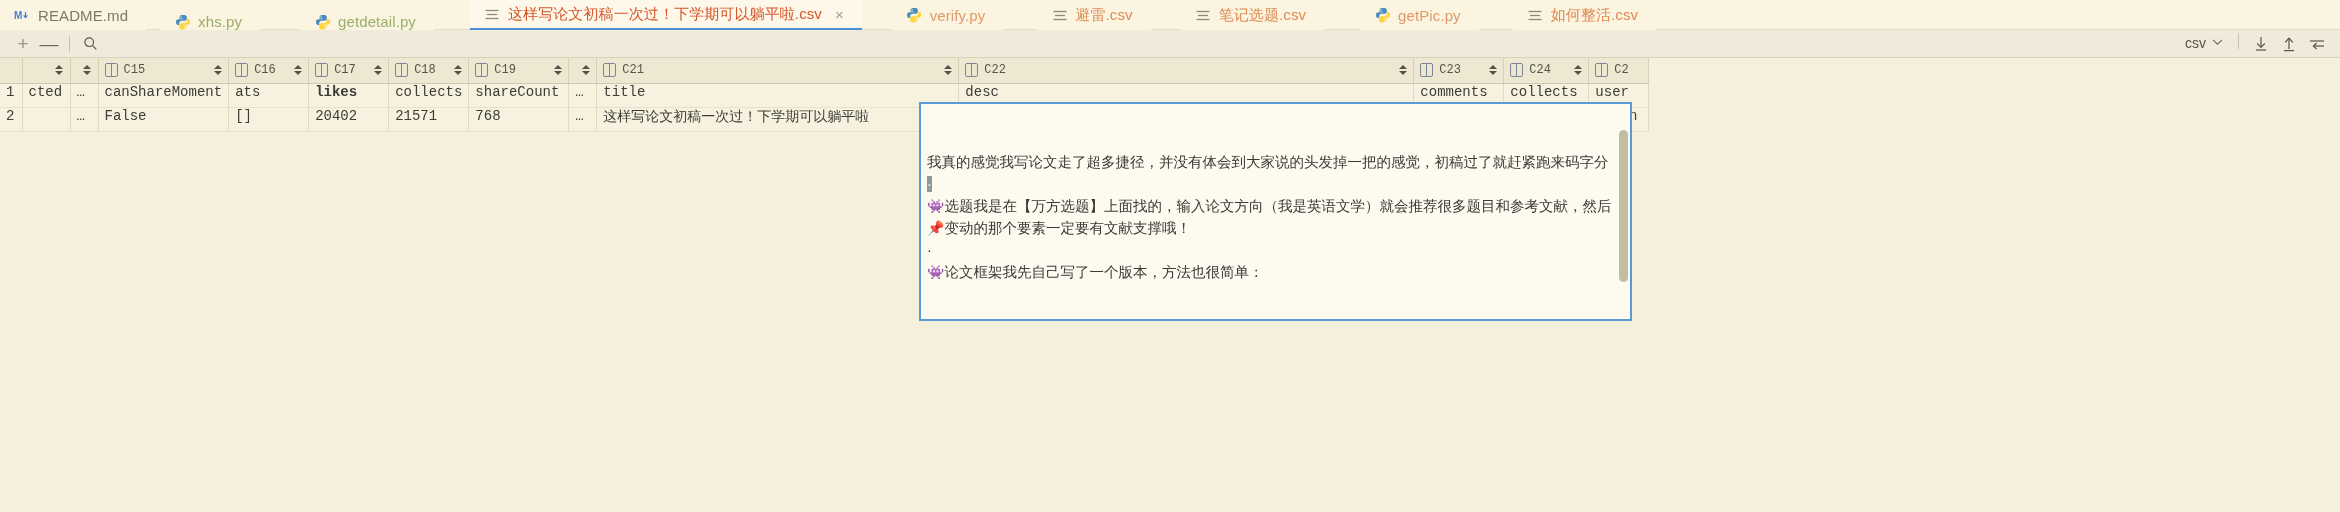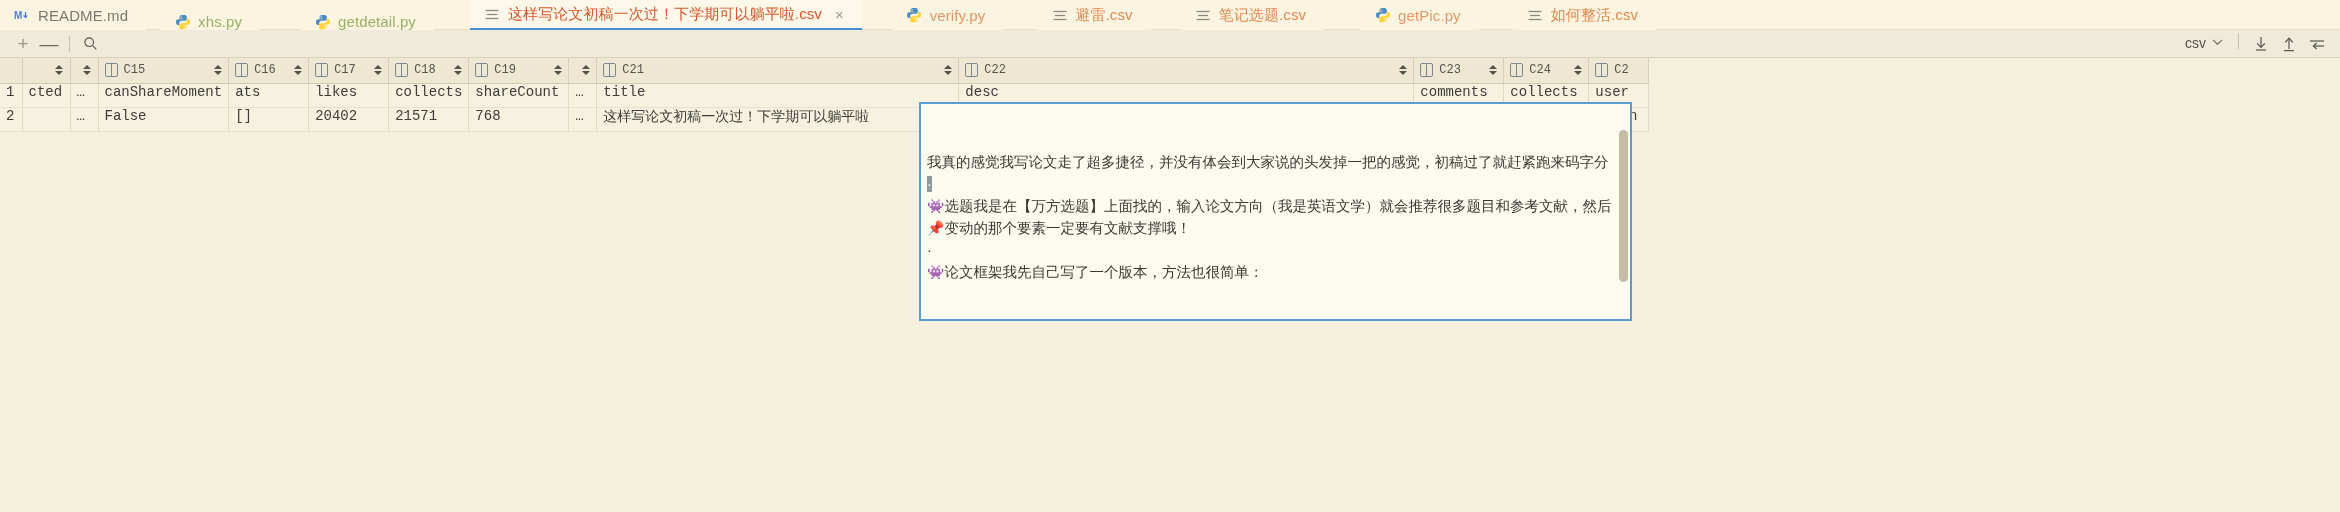--- a/index.html
+++ b/index.html
@@ -460,21 +460,21 @@
           </th>
         </tr>
     </thead>
     <tbody id="bodyrows">
         <tr class="row-header">
           <td class="rownum">1</td>
           <td style="width: 48px;">cted</td>
           <td style="width: 22px;">…</td>
           <td style="width: 128px;">canShareMoment</td>
           <td style="width: 80px;">ats</td>
-          <td style="width: 80px;">likes</td>
+          <td style="width: 80px; font-weight: bold;">likes</td>
           <td style="width: 80px;">collects</td>
           <td style="width: 100px;">shareCount</td>
           <td style="width: 22px;">…</td>
           <td style="width: 362px;">title</td>
           <td style="width: 455px;">desc</td>
           <td style="width: 90px;">comments</td>
           <td style="width: 85px;">collects</td>
           <td style="width: 60px;">user</td>
         </tr>
         <tr>

